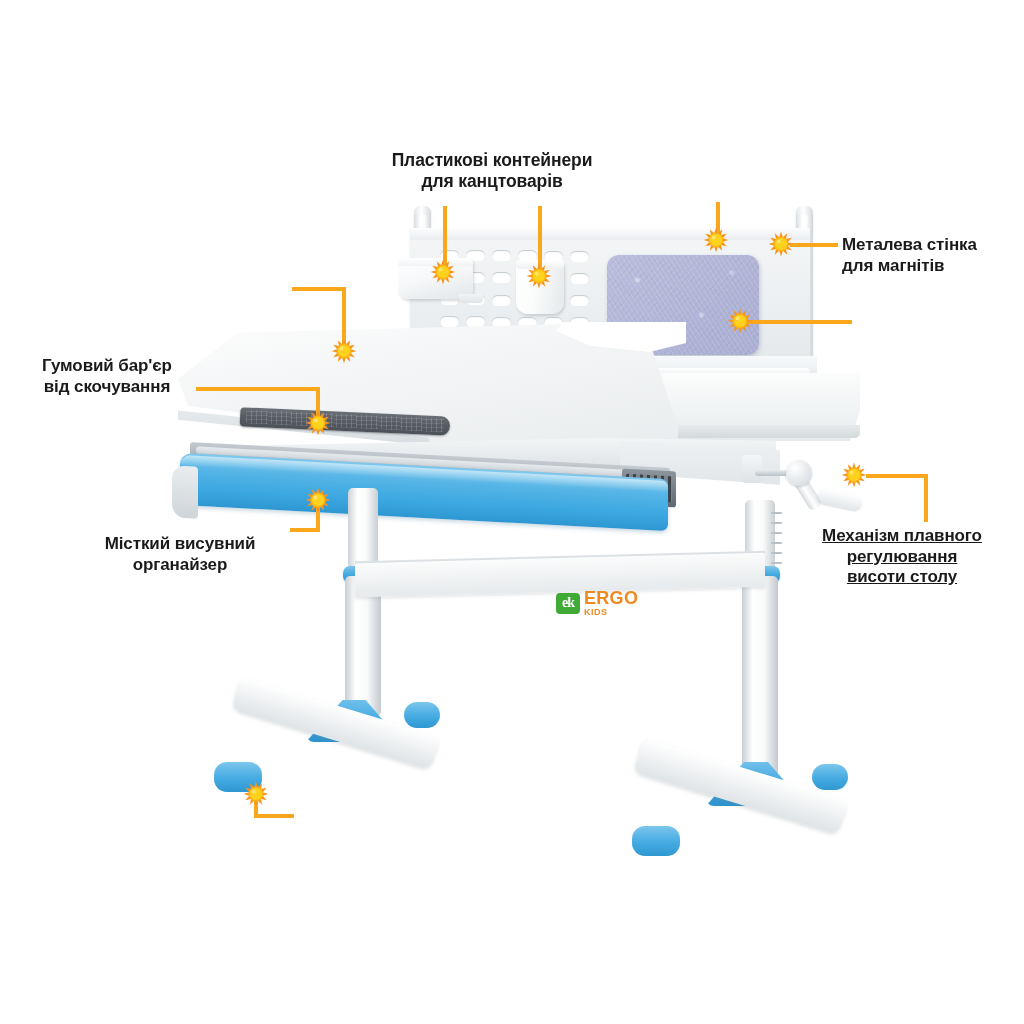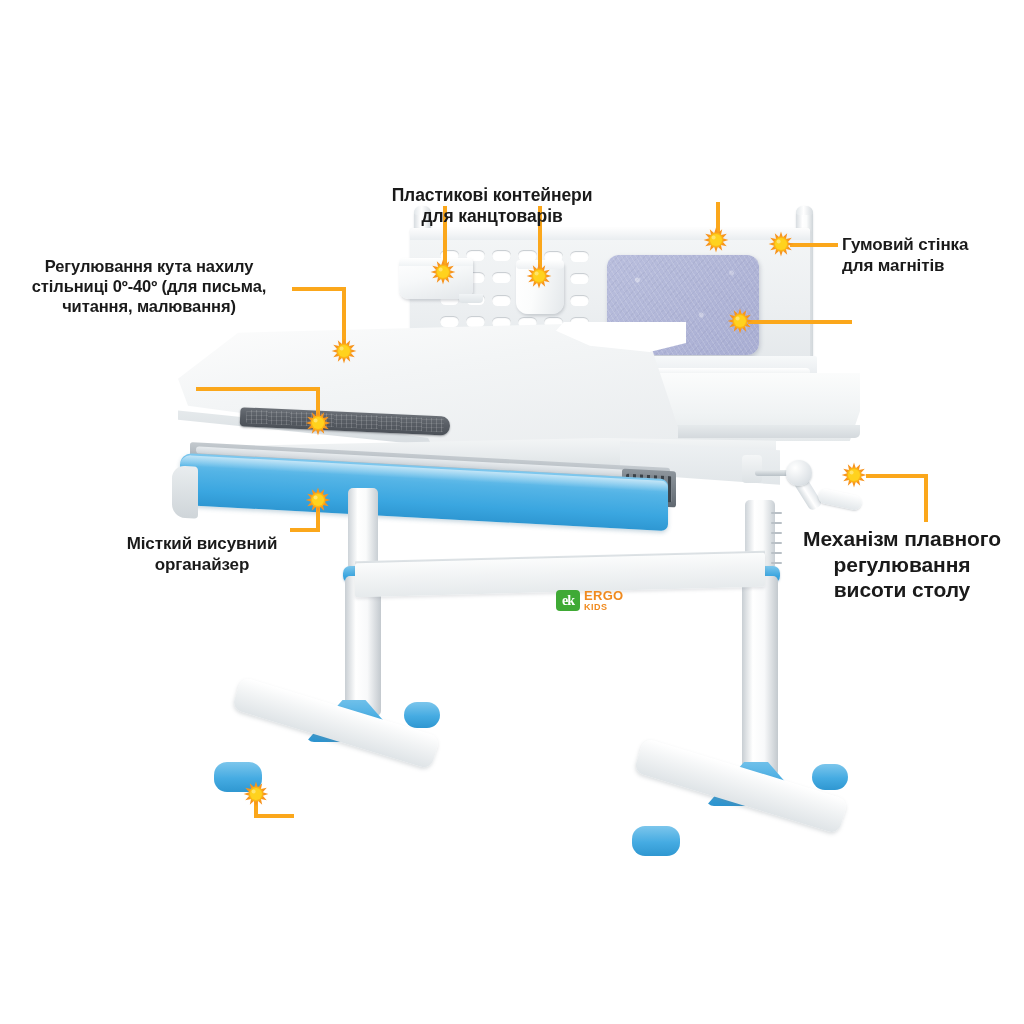--- a/index.html
+++ b/index.html
@@ -295,21 +295,21 @@
 
   
   .logo{position:absolute;left:556px;top:589px;display:flex;align-items:center;gap:4px;}
   .logo-badge{
     width:24px;height:21px;background:#3faa35;border-radius:4px;
     display:flex;align-items:center;justify-content:center;
     font-size:14px;font-weight:bold;color:#ffffff;
     font-family:"Liberation Serif",serif;line-height:1;letter-spacing:-1px;
   }
   .logo-words{display:flex;flex-direction:column;line-height:1;}
-  .logo-ergo{font-size:13px;font-weight:bold;color:#F08A1E;letter-spacing:.3px;}
+  .logo-ergo{font-size:18px;font-weight:bold;color:#F08A1E;letter-spacing:.3px;}
   .logo-kids{font-size:9px;font-weight:bold;color:#F08A1E;letter-spacing:.5px;margin-top:1px;}
 
   
   .foot-bar{position:absolute;}
   .foot-body{
     position:absolute;
     background:linear-gradient(180deg,#ffffff 0%,#f2f4f5 40%,#dfe4e7 100%);
     border-radius:10px;
     box-shadow:0 2px 4px rgba(120,130,140,.25);
   }
@@ -539,34 +539,33 @@
     </div>
   <div class="sun" style="left:242px;top:780px;">
       <svg viewBox="0 0 28 28" xmlns="http://www.w3.org/2000/svg">
         <polygon points="14.00,1.60 15.81,7.24 20.20,3.26 18.95,9.05 24.74,7.80 20.76,12.19 26.40,14.00 20.76,15.81 24.74,20.20 18.95,18.95 20.20,24.74 15.81,20.76 14.00,26.40 12.19,20.76 7.80,24.74 9.05,18.95 3.26,20.20 7.24,15.81 1.60,14.00 7.24,12.19 3.26,7.80 9.05,9.05 7.80,3.26 12.19,7.24" fill="#F7941E"></polygon>
         <circle cx="14" cy="14" r="7.4" fill="#FBB416"></circle>
         <circle cx="14" cy="14" r="6.0" fill="#FFD21E"></circle>
         <circle cx="11.6" cy="11.6" r="2.0" fill="#FFE87A" opacity="0.85"></circle>
       </svg>
     </div>
 
-  <div class="callout c-center" style="left:370px;top:150px;width:244px;font-size:17.5px;margin-top:35px;">Пластикові контейнери
+  <div class="callout c-center" style="left:370px;top:150px;width:244px;font-size:17.5px;">Пластикові контейнери
 для канцтоварів</div>
 
 
-  <div class="callout c-right" style="left:842px;top:235px;width:176px;font-size:17px;text-align:left;">Гумовий стінка
+  <div class="callout c-right" style="left:842px;top:235px;width:176px;font-size:17px;text-align:left;">Металева стінка
 для магнітів</div>
 
 
-  <div class="callout c-right" style="left:12px;top:256px;width:274px;font-size:16.5px;text-align:center;">Регулювання кута нахилу
-стільниці 0º-40º (для письма,
-читання, малювання)</div>
-
-
-  <div class="callout c-right" style="left:112px;top:534px;width:180px;font-size:17px;text-align:center;">Місткий висувний
+
+  <div class="callout c-right" style="left:24px;top:356px;width:166px;font-size:17px;text-align:center;">Гумовий бар'єр
+від скочування</div>
+
+  <div class="callout c-right" style="left:90px;top:534px;width:180px;font-size:17px;text-align:center;">Місткий висувний
 органайзер</div>
 
-  <div class="callout c-center" style="left:798px;top:526px;width:208px;font-size:21px;">Механізм плавного
+  <div class="callout c-center" style="left:798px;top:526px;width:208px;font-size:17px;text-decoration:underline;">Механізм плавного
 регулювання
 висоти столу</div>
 
 
 </div>
 
 </body></html>

